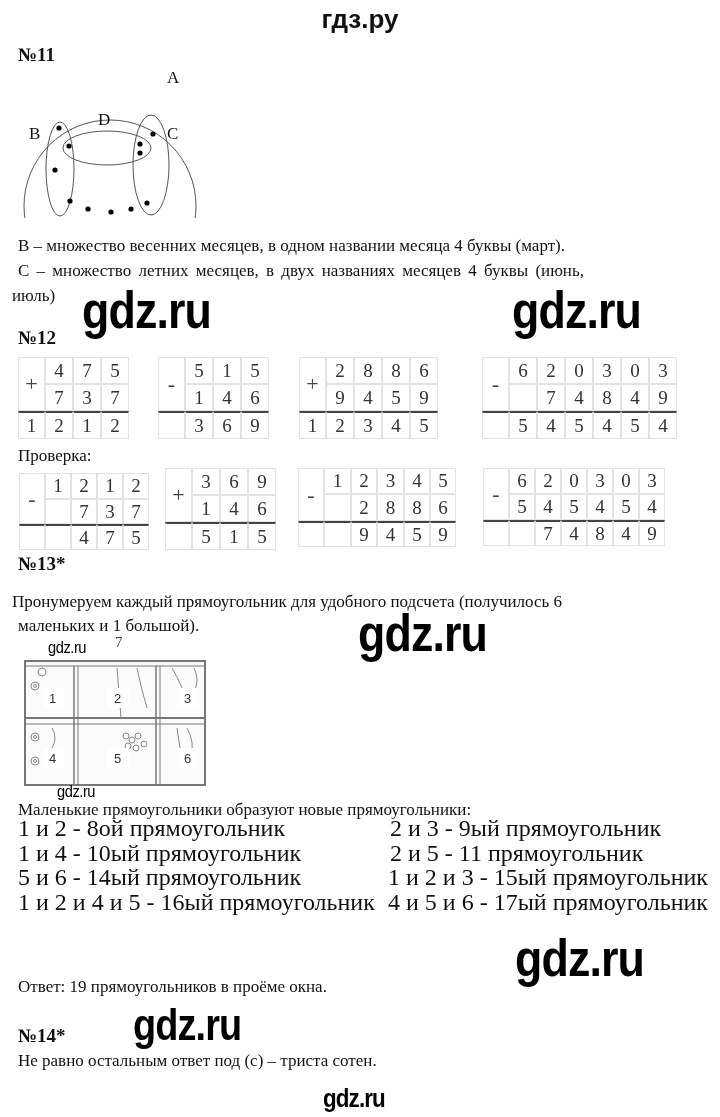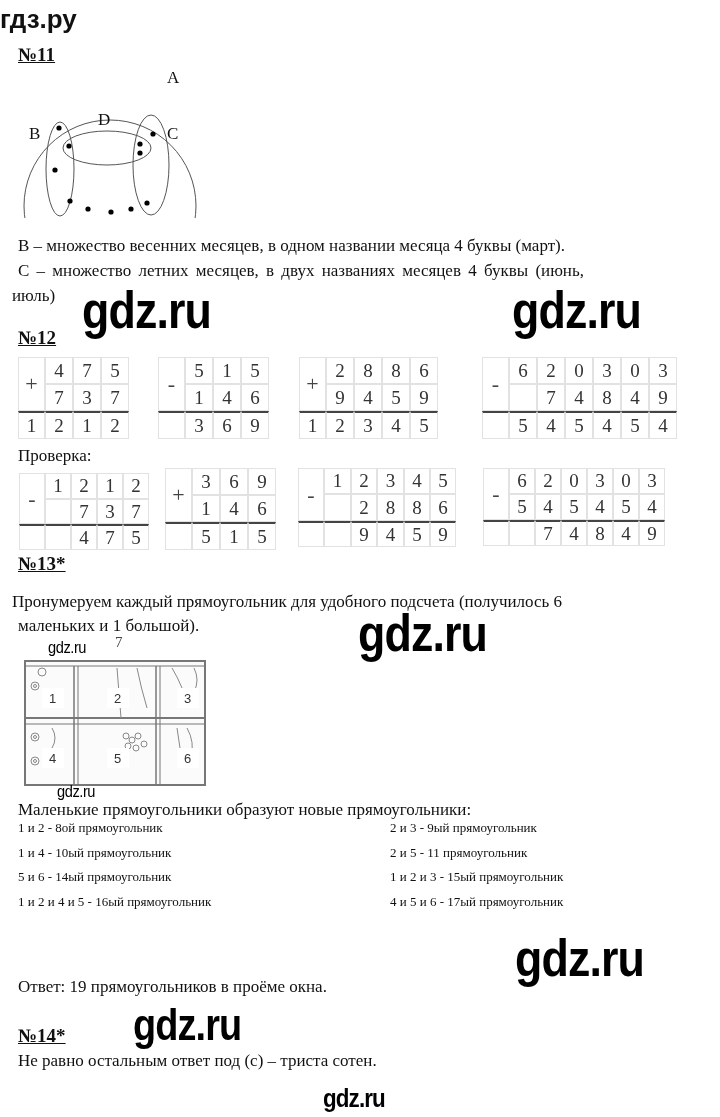--- a/index.html
+++ b/index.html
@@ -1,42 +1,42 @@
 <!DOCTYPE html>
 <html><head>
   <meta charset="utf-8">
   <style>
     html, body { margin: 0; padding: 0; background: #ffffff; }
     body { width: 720px; height: 1117px; position: relative; overflow: hidden;
            font-family: "Liberation Serif", "DejaVu Serif", serif; color: #111; }
     .abs { position: absolute; }
-    .site-title { left: 0; width: 720px; top: 4px; text-align: left;
+    .site-title { left: 0; width: 720px; top: 4px; text-align: center;
                   font-family: "Liberation Sans", "DejaVu Sans", sans-serif;
                   font-weight: bold; font-size: 26px; color: #111; }
-    .task-num { font-weight: bold; font-size: 19px; text-decoration: underline; }
+    .task-num { font-weight: bold; font-size: 19px; }
     .para { font-size: 17px; line-height: 25px; white-space: nowrap; }
     .wm { font-family: "Liberation Sans", "DejaVu Sans", sans-serif; font-weight: bold;
           color: #000; letter-spacing: -1px; transform: scaleX(0.86); transform-origin: left top; }
     .wm-big { font-size: 52px; }
     .wm-mid { font-size: 44px; }
     .wm-small { font-size: 17px; font-weight: normal; letter-spacing: -0.5px; }
     .wm-foot { font-size: 26px; }
 
     
     .grid { position: absolute; display: grid; }
     .cell { border: 1px solid #e2e2e2; box-sizing: border-box; display: flex;
             align-items: center; justify-content: center; font-size: 19px;
             font-family: "Liberation Serif", "DejaVu Serif", serif; color: #333; background: #fff; }
     .cell.op { grid-row: span 2; font-size: 22px; color: #444; }
     .cell.res { border-top: 2px solid #444; }
 
     .venn-svg { position: absolute; left: 20px; top: 88px; }
     .window-img { position: absolute; left: 22px; top: 658px; width: 186px; height: 130px; }
     .cols { position: absolute; left: 18px; top: 816px; width: 690px; }
-    .row { display: flex; height: 24.5px; font-size: 13px; line-height: 24px; }
+    .row { display: flex; height: 24.5px; font-size: 24px; line-height: 24px; }
     .row .c1 { width: 372px; white-space: nowrap; }
     .row .c2 { white-space: nowrap; }
   </style>
 </head>
 <body>
 
 <div class="abs site-title">гдз.ру</div>
 
 <div class="abs task-num" style="left:18px;top:44px;">№11</div>
 

